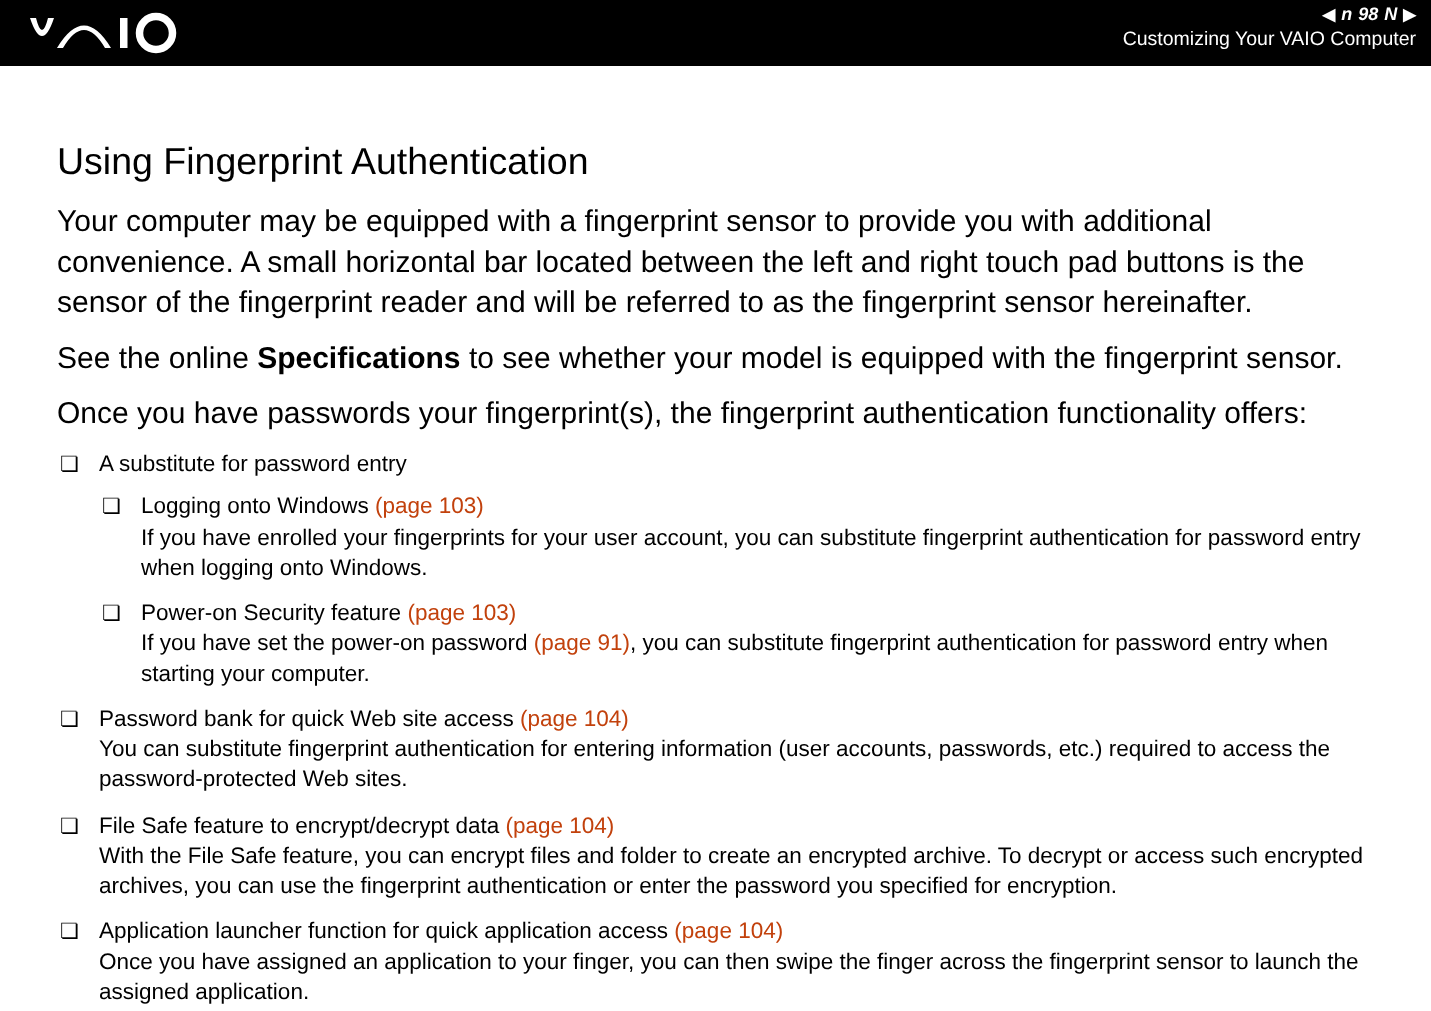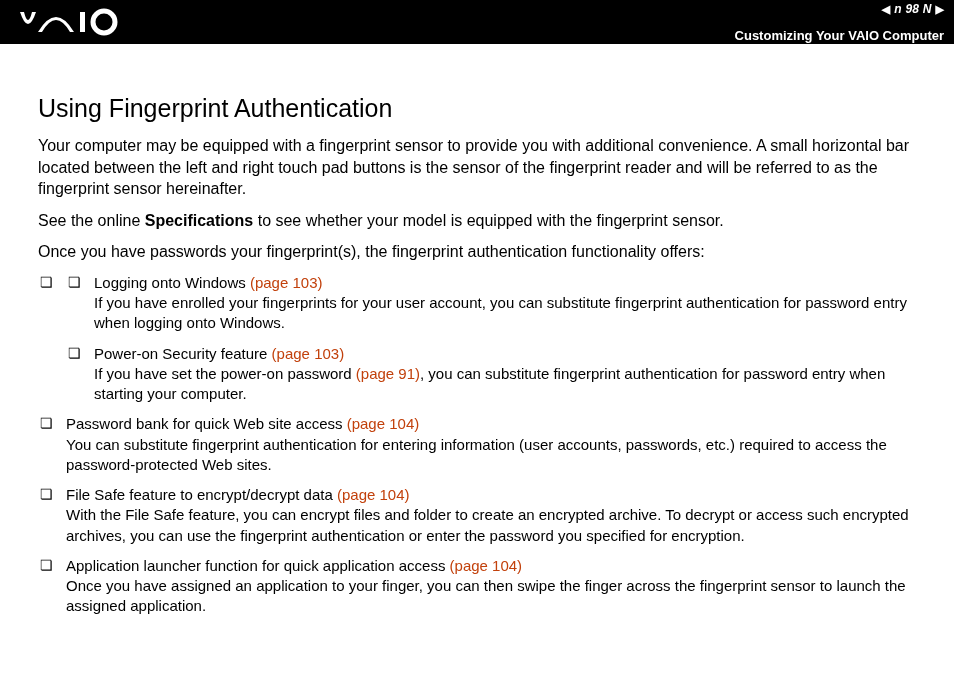--- a/index.html
+++ b/index.html
@@ -41,33 +41,33 @@
     align-items: center;
     justify-content: flex-end;
     gap: 4px;
   }
   .header .pager .nav .tri {
     font-size: 11px;
     font-style: normal;
   }
   .header .pager .section {
     font-size: 13px;
-    font-weight: bold;
-    margin-top: 12px;
+    font-weight: normal;
+    margin-top: 2px;
   }
   .content {
     padding: 50px 32px 0 38px;
   }
   h1 {
     font-size: 25px;
     font-weight: 400;
     margin-bottom: 12px;
   }
   p.intro {
-    font-size: 16px;
+    font-size: 20px;
     line-height: 1.35;
     margin-bottom: 10px;
   }
   .link {
     color: #c2410c;
   }
   ul.outer {
     list-style: none;
     margin-top: 6px;
   }
@@ -135,20 +135,21 @@
   <p class="intro">Your computer may be equipped with a fingerprint sensor to provide you with additional convenience. A small horizontal bar located between the left and right touch pad buttons is the sensor of the fingerprint reader and will be referred to as the fingerprint sensor hereinafter.</p>
 
   <p class="intro">
     <span>See the online </span><span class="bold">Specifications</span><span> to see whether your model is equipped with the fingerprint sensor.</span>
   </p>
 
   <p class="intro">Once you have passwords your fingerprint(s), the fingerprint authentication functionality offers:</p>
 
   <ul class="outer">
     <li>
+      <span>A substitute for password entry</span>
       <ul class="inner">
         <li>
           <span>Logging onto Windows </span><span class="link">(page 103)</span><br>
           <span>If you have enrolled your fingerprints for your user account, you can substitute fingerprint authentication for password entry when logging onto Windows.</span>
         </li>
         <li>
           <span>Power-on Security feature </span><span class="link">(page 103)</span><br>
           <span>If you have set the power-on password </span><span class="link">(page 91)</span><span>, you can substitute fingerprint authentication for password entry when starting your computer.</span>
         </li>
       </ul>

